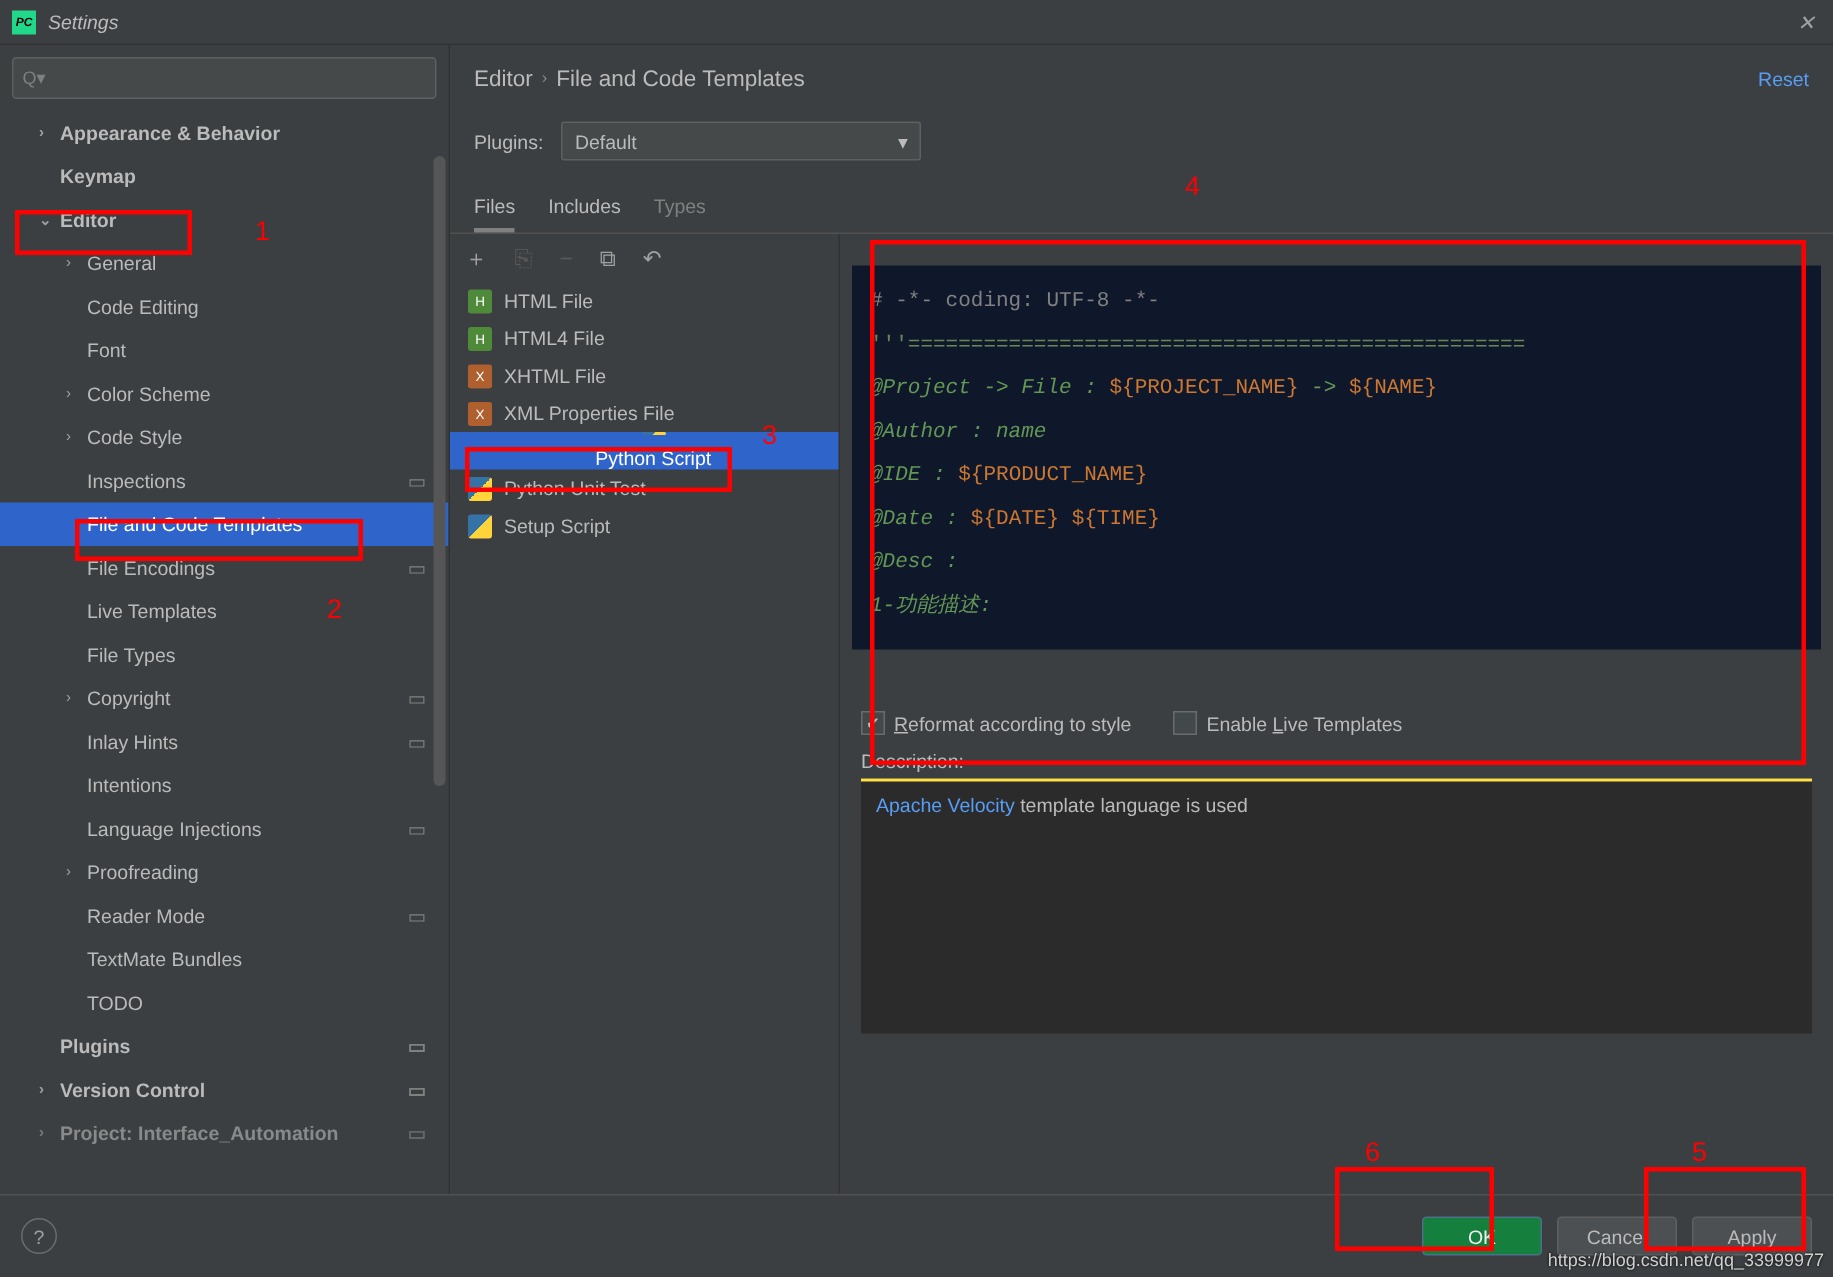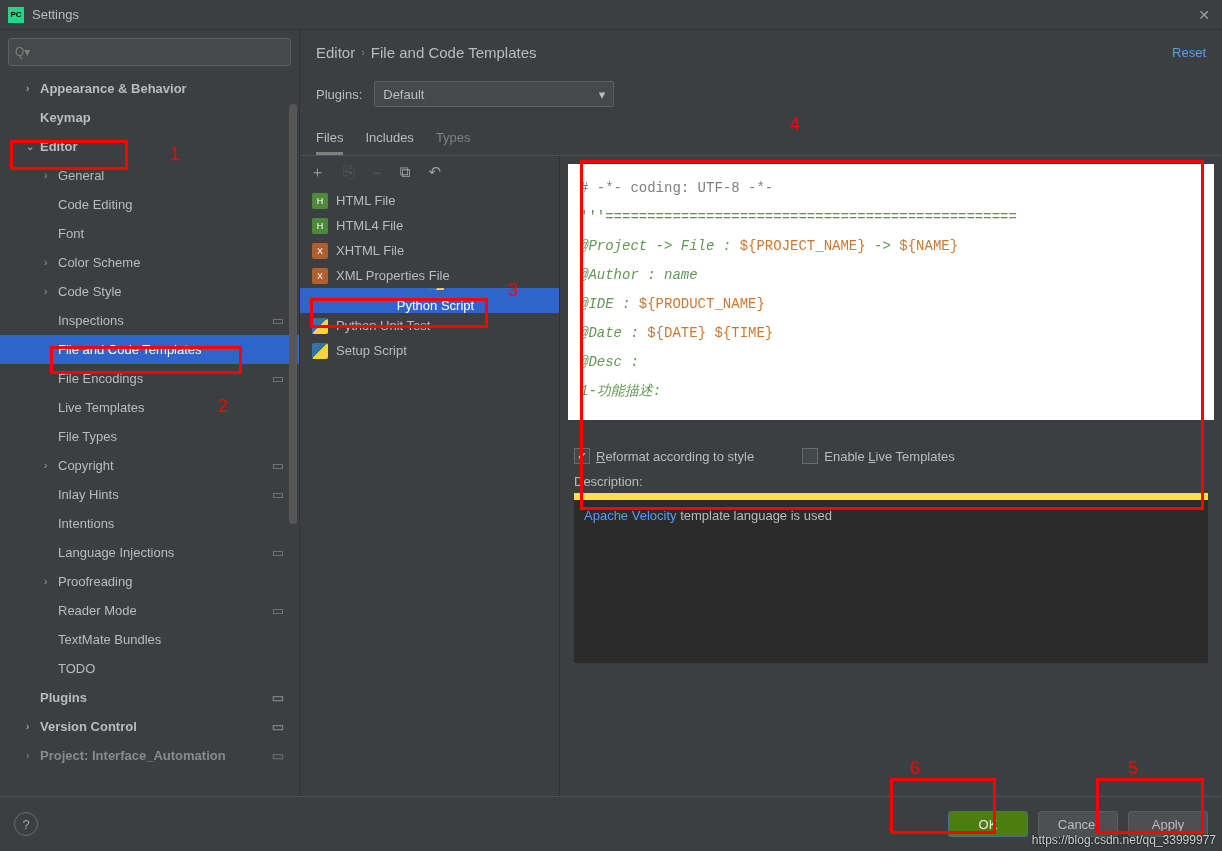--- a/index.html
+++ b/index.html
@@ -13,20 +13,21 @@
     font-size: 13px;
     position: relative;
   }
   .titlebar {
     height: 30px;
     background: #3c3f41;
     display: flex;
     align-items: center;
     padding: 0 8px;
     border-bottom: 1px solid #323232;
+    font-style: italic;
   }
   .titlebar .logo {
     width: 16px; height: 16px;
     background: #21d789;
     color: #000;
     font-size: 8px;
     font-weight: bold;
     display: inline-flex;
     align-items: center; justify-content: center;
     margin-right: 8px;
@@ -205,58 +206,58 @@
   .fi-html { background: #4e8a3a; color: #fff; }
   .fi-xml  { background: #b05f2e; color: #fff; }
   .fi-py   { background: linear-gradient(135deg,#3572A5 50%,#FFD43B 50%); }
   .code-pane {
     flex: 1;
     display: flex;
     flex-direction: column;
     padding-top: 4px;
   }
   .code-box {
-    margin: 4px 8px;
+    margin: 17px 8px;
     padding: 10px 12px;
-    background: #ffffff;
+    background: #0f172a;
     font-family: "Consolas","Courier New",monospace;
     font-size: 14px;
     line-height: 29px;
     color: #a9b7c6;
     height: 256px;
     overflow: hidden;
   }
   .c-comment { color: #808080; }
   .c-green { color: #629755; font-style: italic; }
   .c-var   { color: #cc7832; }
   .c-str   { color: #6a8759; }
   .check-row {
     display: flex;
     align-items: center;
-    gap: 48px;
+    gap: 28px;
     padding: 24px 14px 0 14px;
     font-size: 13px;
     color: #bbbbbb;
   }
   .checkbox {
     width: 16px; height: 16px;
     border: 1px solid #6b6b6b;
     background: #43494a;
     display: inline-flex;
     align-items: center; justify-content: center;
     margin-right: 6px;
     font-size: 11px;
     color: #bbbbbb;
   }
   .checkbox.checked::after { content: "✔"; }
   .desc-label { padding: 10px 2px 4px 14px; }
   .desc-box {
     margin: 0 14px 0 14px;
     background: #2b2b2b;
-    border-top: 7px solid #fde047;
+    border-top: 2px solid #fde047;
     padding: 8px 10px;
     font-size: 13px;
     height: 170px;
   }
   .desc-box .link { color: #589df6; }
   .footer {
     position: absolute;
     left: 0; right: 0; bottom: 0;
     height: 55px;
     background: #3c3f41;
@@ -274,21 +275,21 @@
   }
   .footer .btns { margin-left: auto; display: flex; gap: 10px; }
   .btn {
     width: 80px; height: 26px;
     background: #4c5052;
     border: 1px solid #5e6060;
     display: flex; align-items: center; justify-content: center;
     border-radius: 3px;
     color: #bbbbbb;
   }
-  .btn.primary { background: #4d7c0f; border-color: #4c708c; color: #eee; }
+  .btn.primary { background: #15803d; border-color: #4c708c; color: #eee; }
   .anno {
     position: absolute;
     border: 3px solid #ff0000;
     pointer-events: none;
   }
   .anno-label {
     position: absolute;
     color: #ff0000;
     font-size: 18px;
     font-family: Arial;

